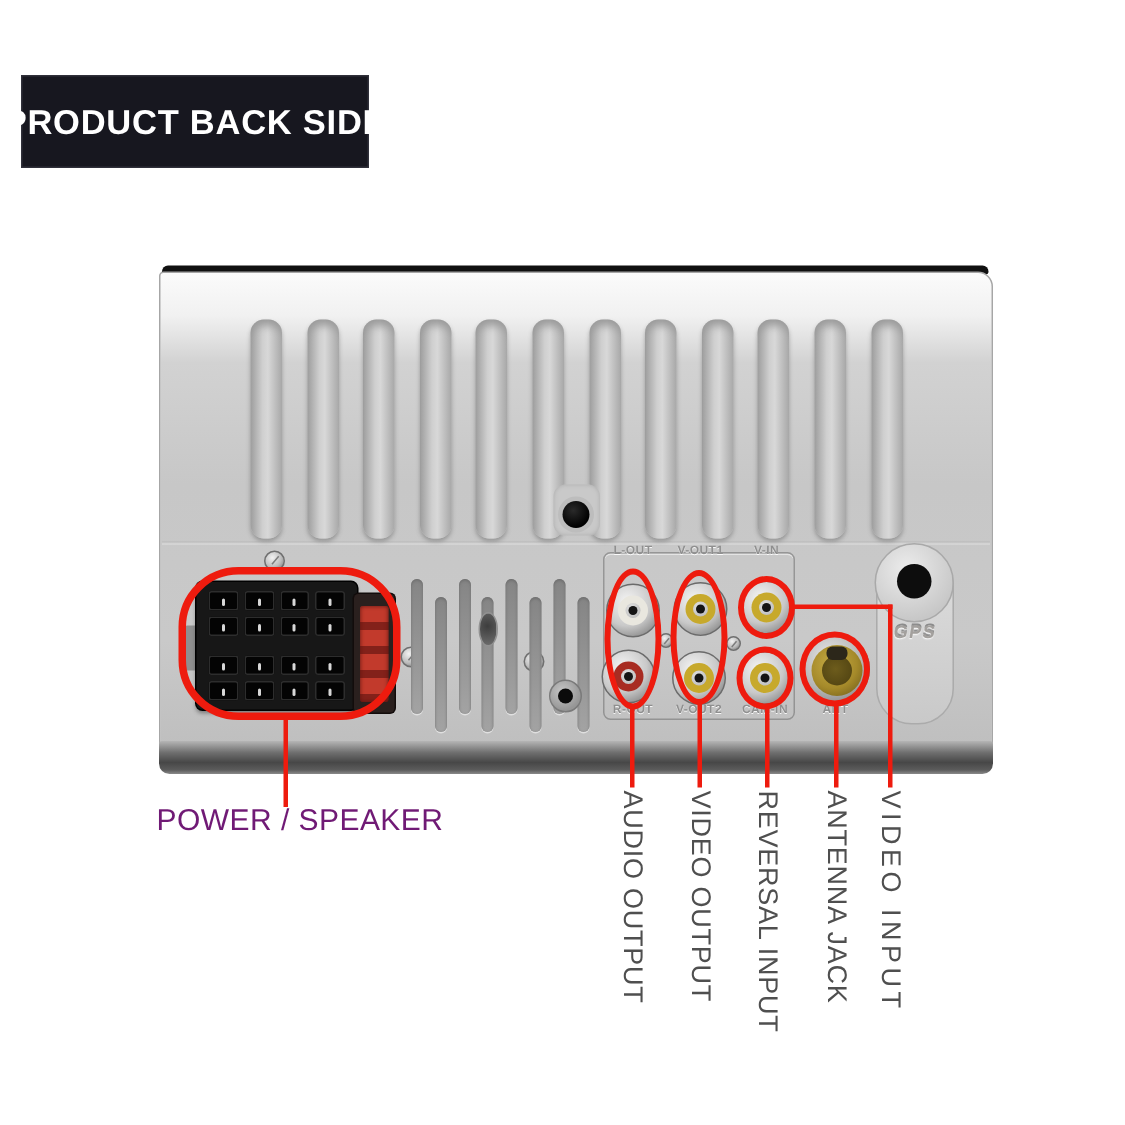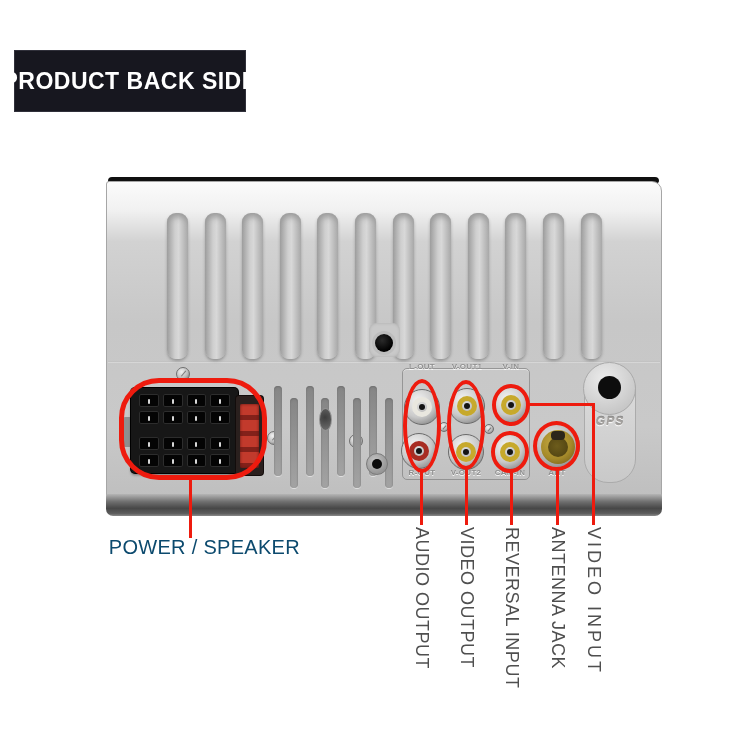--- a/index.html
+++ b/index.html
@@ -99,22 +99,22 @@
   .gps-label{position:absolute;left:584px;top:414px;width:52px;text-align:center;font-size:12px;font-weight:bold;
         color:#a3a09d;transform:skewX(-10deg);text-shadow:0 1px 1px #fff,0 -1px 0 #8b8b8b;letter-spacing:1px;}
 
   
   .red-oval{position:absolute;border:4px solid var(--red,#ee1b0e);border-radius:50%;}
   .red-rect{position:absolute;left:119px;top:378px;width:148px;height:102px;
         border:5px solid var(--red,#ee1b0e);border-radius:40px;}
   .red-line{position:absolute;background:var(--red,#ee1b0e);}
 
   
-  .power-label{position:absolute;left:100px;top:536px;width:200px;text-align:right;
-        font-size:20px;line-height:23px;color:#0c4a6e;letter-spacing:.3px;}
+  .power-label{position:absolute;left:100px;top:536px;width:200px;text-align:center;
+        font-size:20px;line-height:23px;color:#701a75;letter-spacing:.3px;}
   .vlabel{position:absolute;top:527px;writing-mode:vertical-rl;font-size:18px;color:#4f4f4f;
         letter-spacing:.5px;white-space:nowrap;}
   .vlabel.wide{letter-spacing:3px;}
 </style>
 </head>
 <body>
 
 <div id="stage" data-name="product-image">
 
   <div class="banner" data-name="product-back-side-banner">

